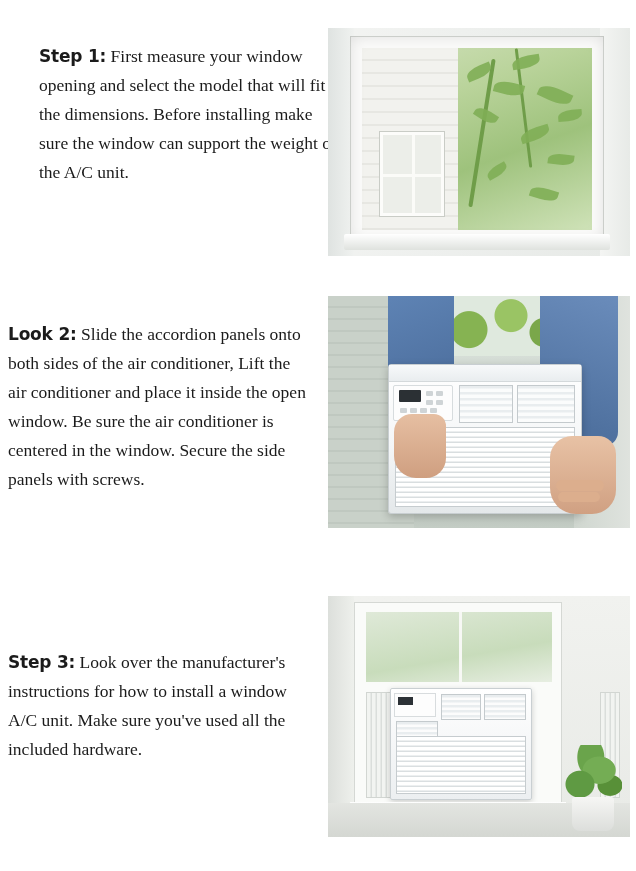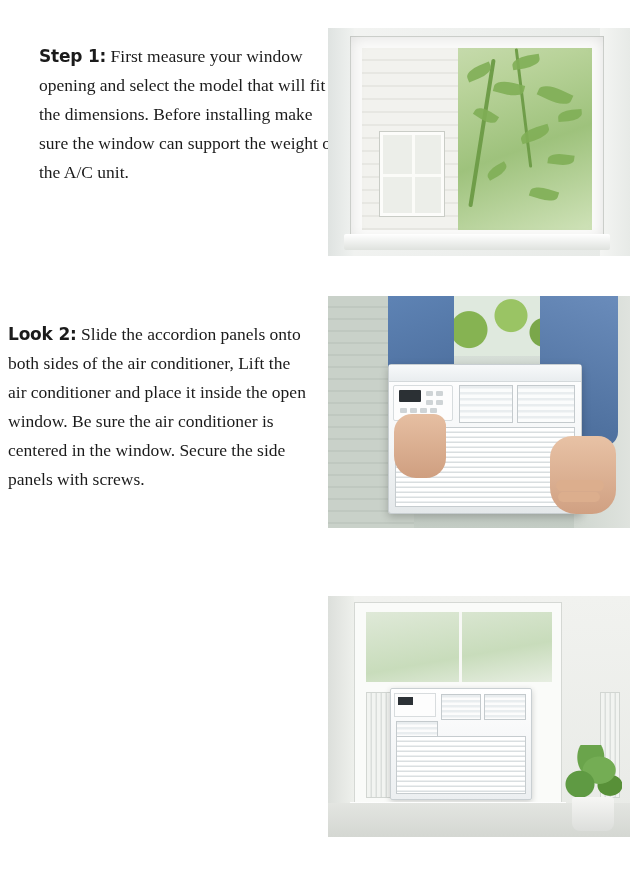--- a/index.html
+++ b/index.html
@@ -341,20 +341,25 @@
       <div class="f2-vent" style="left:128px;top:20px;width:56px;height:36px;"></div>
       <div class="f2-grille"></div>
     </div>
     <div class="f2-hand-left"></div>
     <div class="f2-hand-right">
       <div class="f2-finger" style="left:6px;top:44px;width:48px;height:11px;"></div>
       <div class="f2-finger" style="left:8px;top:56px;width:42px;height:10px;"></div>
     </div>
   </div>
 
+  <div class="step" id="step3">
+    <div class="step-text">
+      <span class="step-label">Step 3:</span><span class="step-body"> Look over the manufacturer's instructions for how to install a window A/C unit. Make sure you've used all the included hardware.</span>
+    </div>
+  </div>
 
   <div class="figure" id="fig3">
     <div class="f3-bg"></div>
     <div class="f3-wallL"></div>
     <div class="f3-frame"></div>
     <div class="f3-glass">
       <div class="f3-glass-mul"></div>
     </div>
     <div class="f3-accordion"></div>
     <div class="f3-accordion2"></div>

